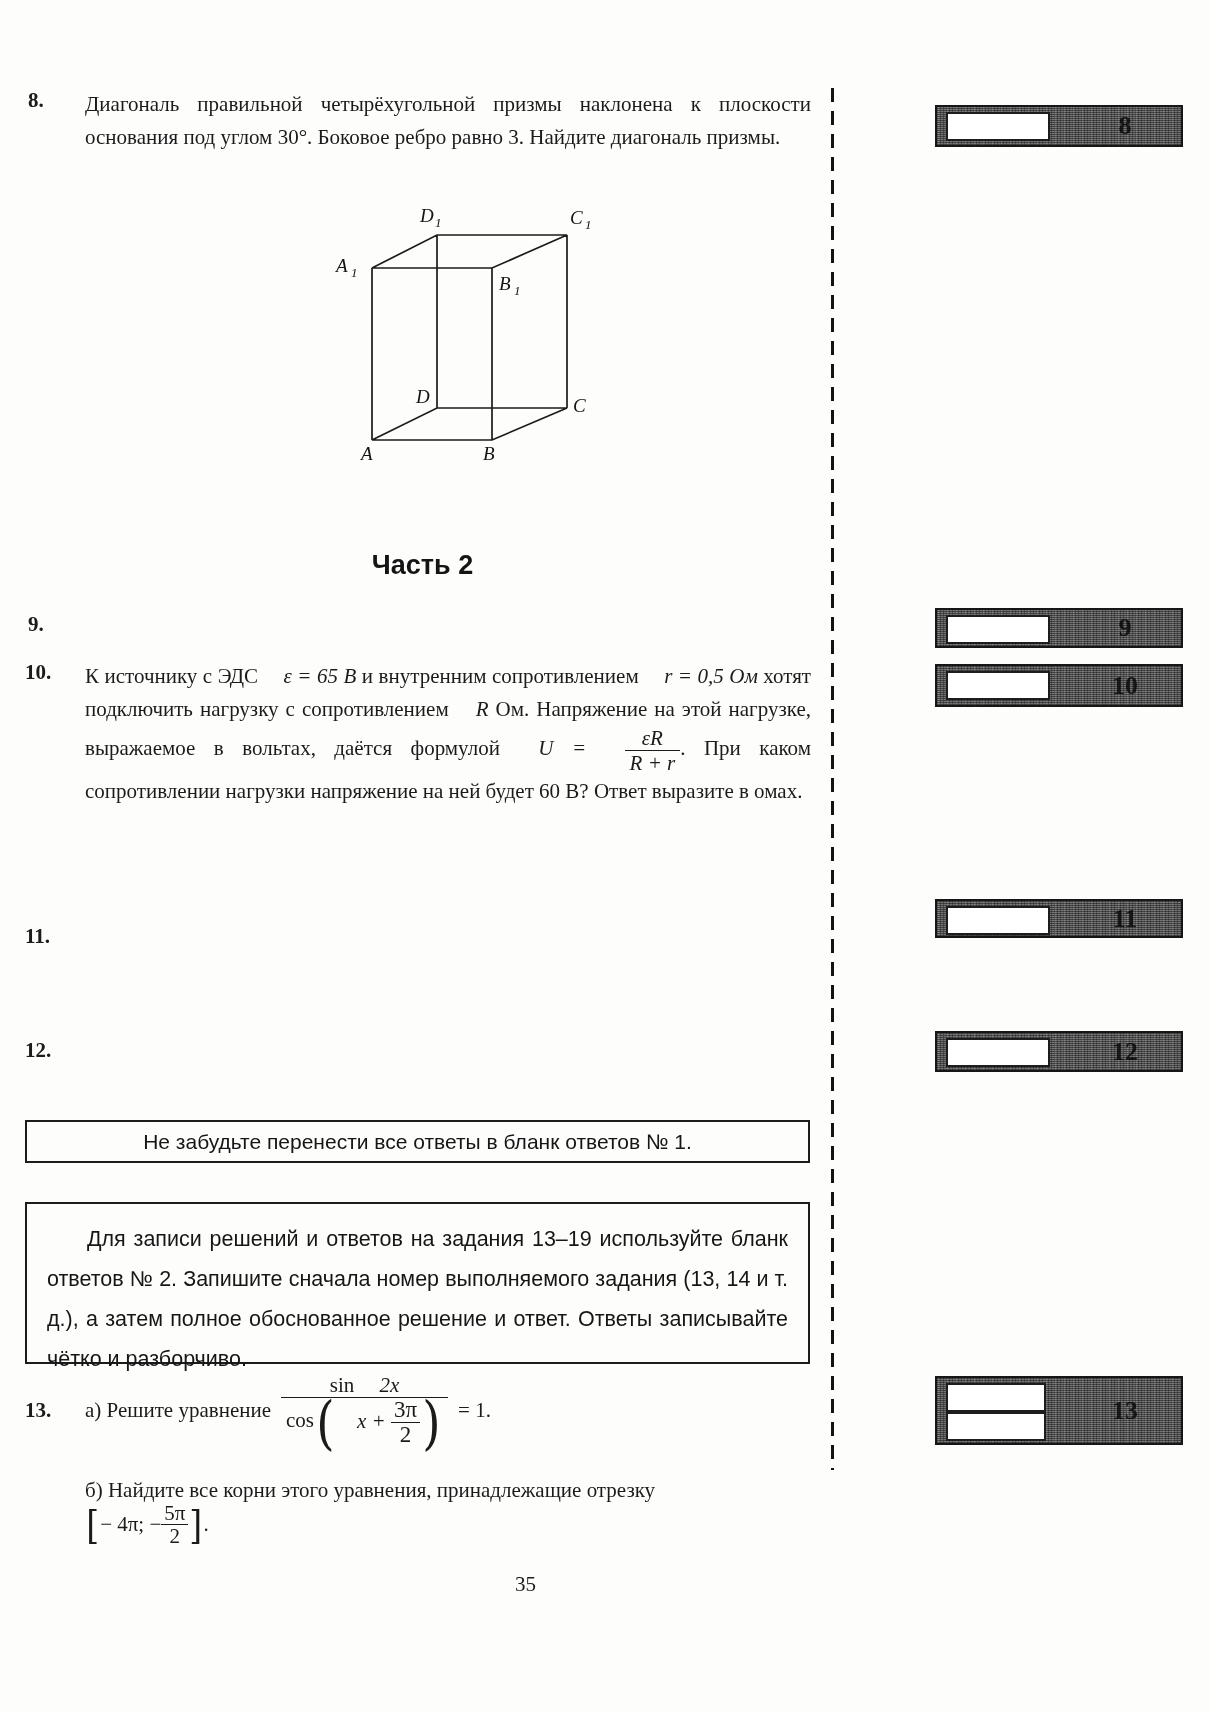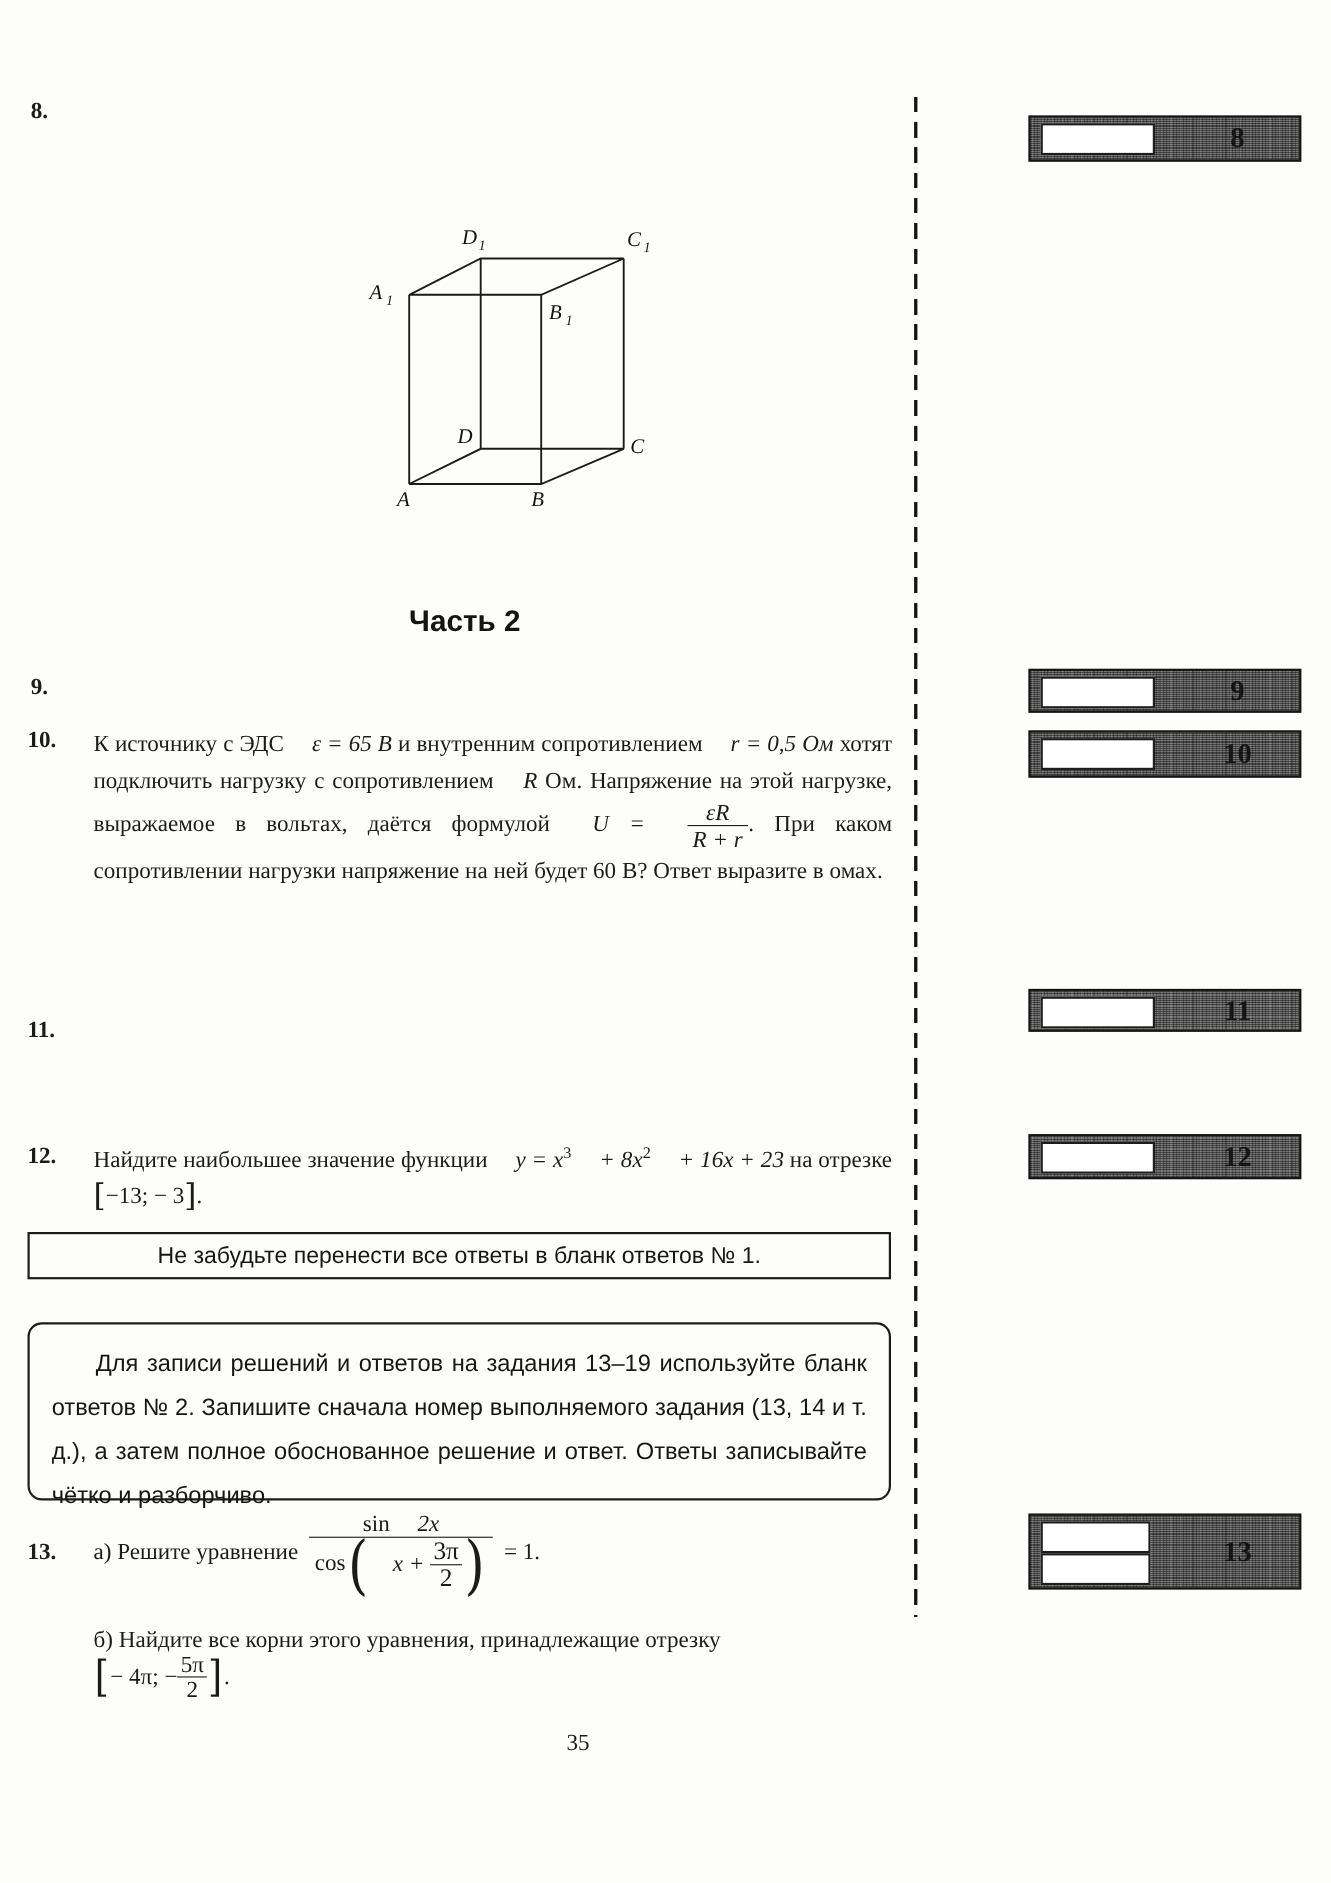--- a/index.html
+++ b/index.html
@@ -26,21 +26,21 @@
   .tallbr{font-size:185%;font-weight:400;line-height:0;vertical-align:middle;
           font-family:"DejaVu Serif", serif;display:inline-block;transform:scaleX(.85);}
   .midbr{font-size:135%;line-height:0;vertical-align:-2px;font-family:"DejaVu Serif", serif;}
   .denrow{display:inline-flex;align-items:center;}
   
   .note{position:absolute;left:25px;width:785px;border:2px solid #1c1c1c;box-sizing:border-box;
         font-family:"Liberation Sans", sans-serif;color:#161616;background:#fdfdfc;}
   .note1{top:1120px;height:43px;display:flex;align-items:center;justify-content:center;
          font-size:21px;}
   .note2{top:1202px;height:162px;padding:15px 20px 0 20px;font-size:21.5px;line-height:40px;
-         text-align:justify;text-indent:40px;border-radius:13px;}
+         text-align:justify;text-indent:40px;}
   
   .p13row{position:absolute;top:1373px;left:85px;display:flex;align-items:center;font-size:21px;}
   .p13row .bfrac{margin:0 10px;font-size:21px;}
   .p13b{position:absolute;top:1474px;left:85px;width:726px;text-align:justify;
         font-size:21px;line-height:33px;}
   .p13int{position:absolute;top:1502px;left:85px;display:flex;align-items:center;font-size:21px;}
   
   .vdash{position:absolute;left:831px;top:88px;width:3px;height:1382px;
          background:repeating-linear-gradient(180deg,#131313 0 14px,transparent 14px 23px);}
   
@@ -69,20 +69,21 @@
   .fig text.sub{font-size:13px;}
   
   .pageno{position:absolute;top:1572px;left:515px;font-size:21px;}
 </style>
 </head>
 <body>
 
 <div class="page">
 
   <div class="pnum" style="top:88px;left:28px;">8.</div>
+  <div class="ptext" style="top:88px;">Диагональ правильной четырёхугольной призмы наклонена к плоскости основания под углом 30°. Боковое ребро равно 3. Найдите диагональ призмы.</div>
 
   <svg class="fig" width="280" height="280" viewBox="0 0 280 280">
     <path d="M42 250 L162 250 L237 218 L107 218 Z M42 78 L162 78 L237 45 L107 45 Z M42 250 L42 78 M162 250 L162 78 M237 218 L237 45 M107 218 L107 45" fill="none" stroke="#1b1b1b" stroke-width="1.7"></path>
     <text x="90" y="32">D</text>
     <text class="sub" x="105" y="37">1</text>
     <text x="240" y="34">C</text>
     <text class="sub" x="255" y="39">1</text>
     <text x="6" y="82">A</text>
     <text class="sub" x="21" y="87">1</text>
     <text x="169" y="100">B</text>
@@ -96,21 +97,20 @@
   <div class="part2">Часть 2</div>
 
   <div class="pnum" style="top:612px;left:28px;">9.</div>
 
   <div class="pnum" style="top:660px;left:25px;">10.</div>
   <div class="ptext" style="top:660px;"><span>К источнику с ЭДС </span><span class="mi">ε = 65 В</span><span> и внутренним сопротивлением </span><span class="mi">r = 0,5 Ом</span><span> хотят подключить нагрузку с сопротивлением </span><span class="mi">R</span><span> Ом. Напряжение на этой нагрузке, выражаемое в вольтах, даётся формулой </span><span class="mi">U =</span>&nbsp;<span class="frac mi"><span class="fn">εR</span><span class="fd">R + r</span></span><span>. При каком сопротивлении нагрузки напряжение на ней будет 60 В? Ответ выразите в омах.</span></div>
 
   <div class="pnum" style="top:893px;left:25px;margin-top:31px;">11.</div>
 
   <div class="pnum" style="top:1038px;left:25px;">12.</div>
-  <div class="ptext" style="top:1038px;"><span>Найдите наибольшее значение функции </span><span class="mi">y = x</span><sup class="s">3</sup><span class="mi"> + 8x</span><sup class="s">2</sup><span class="mi"> + 16x + 23</span><span> на отрезке </span><span class="midbr">[</span><span>−13; − 3</span><span class="midbr">]</span><span>.</span></div>
 
   <div class="note note1">
     <span>Не забудьте перенести все ответы в бланк ответов № 1.</span>
   </div>
 
   <div class="note note2">Для записи решений и ответов на задания 13–19 используйте бланк ответов № 2. Запишите сначала номер выполняемого задания (13, 14 и т. д.), а затем полное обоснованное решение и ответ. Ответы записывайте чётко и разборчиво.</div>
 
   <div class="pnum" style="top:1398px;left:25px;">13.</div>
   <div class="p13row">
     <span>а) Решите уравнение</span>

